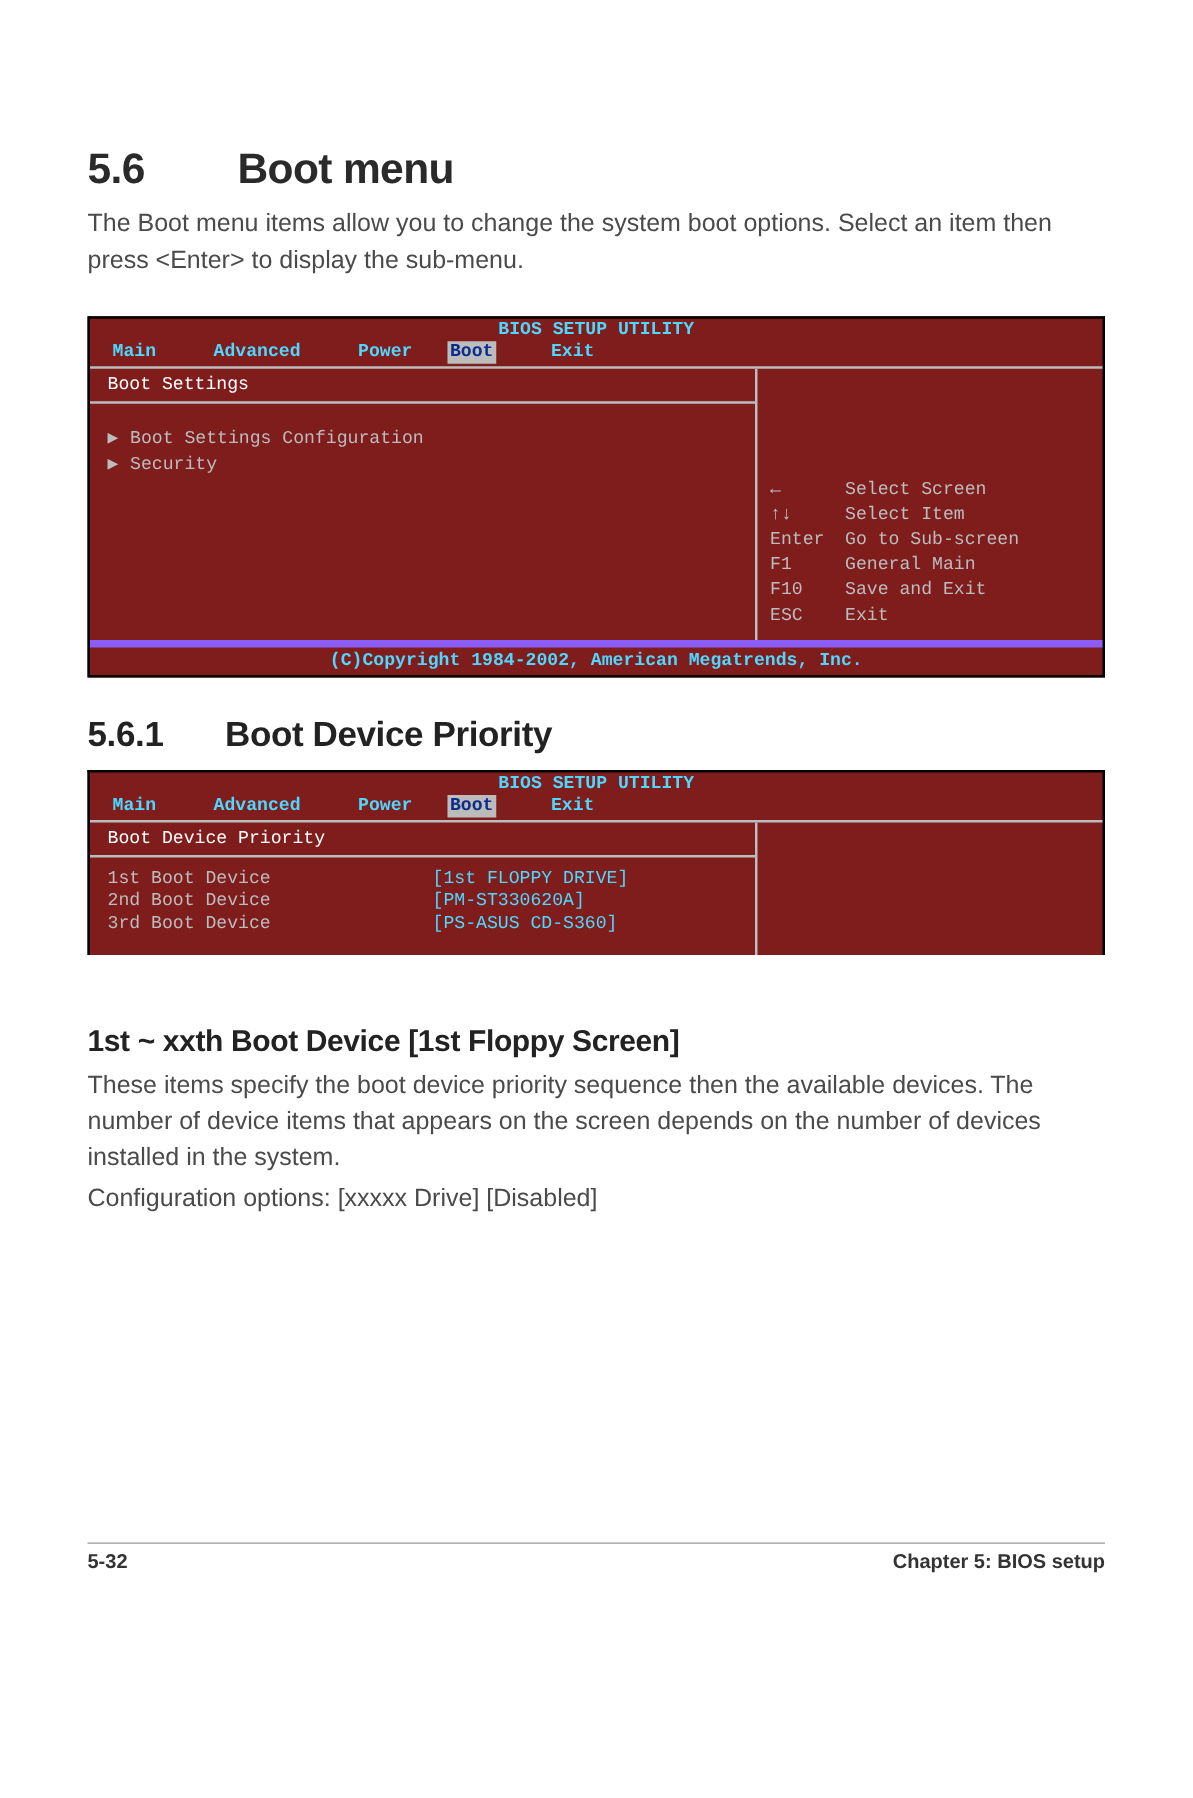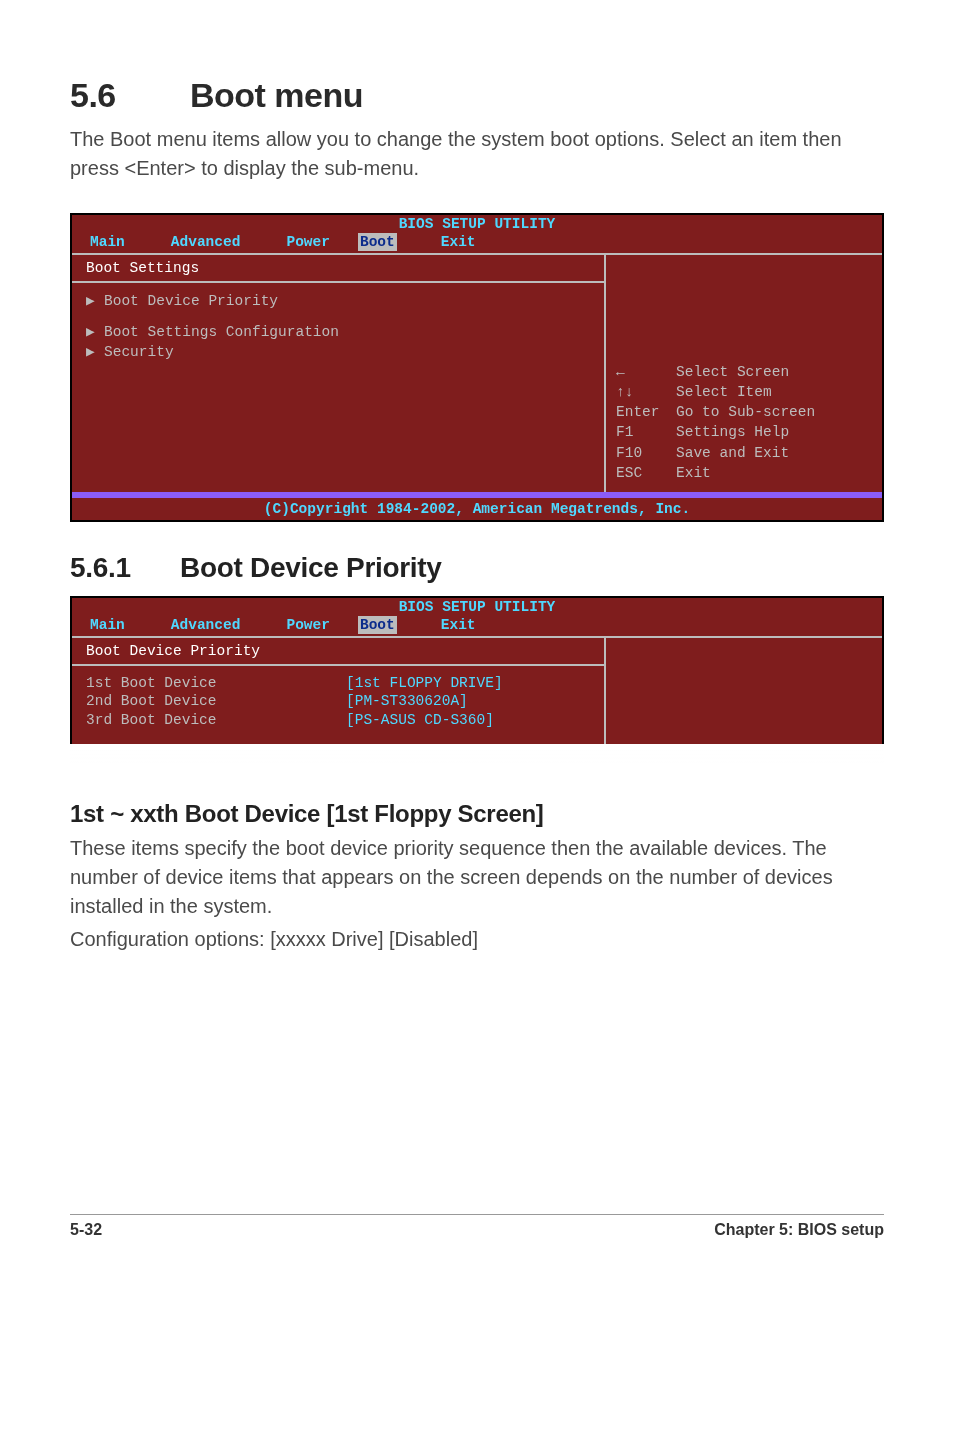--- a/index.html
+++ b/index.html
@@ -4,21 +4,21 @@
 <style>
   body {
     margin: 0;
     padding: 0;
     background: #fff;
     font-family: Arial, Helvetica, sans-serif;
     color: #3a3a3a;
     width: 954px;
   }
   .page {
-    padding: 76px 70px 60px 70px;
+    padding: 116px 70px 60px 70px;
   }
   h1.section-title {
     font-size: 34px;
     font-weight: 800;
     margin: 0 0 10px 0;
     color: #2a2a2a;
     letter-spacing: -0.5px;
   }
   h1.section-title .num {
     display: inline-block;
@@ -188,21 +188,20 @@
     <div class="tabs">
       <span class="pad-first">Main</span>
       <span>Advanced</span>
       <span>Power</span>
       <span class="active">Boot</span>
       <span>Exit</span>
     </div>
     <div class="body-row">
       <div class="left-pane">
         <div class="section-head">Boot Settings</div>
-        <div class="item"><span class="tri">▶</span><span>Boot Device Priority</span></div>
         <div style="height:10px"></div>
         <div class="item"><span class="tri">▶</span><span>Boot Settings Configuration</span></div>
         <div class="item"><span class="tri">▶</span><span>Security</span></div>
         <div style="height:120px"></div>
       </div>
       <div class="right-pane">
         <div class="help">
           <table>
             <tbody>
                 <tr>
@@ -212,21 +211,21 @@
             <tr>
                   <td class="sym">↑↓</td>
                   <td>Select Item</td>
                 </tr>
             <tr>
                   <td class="sym">Enter</td>
                   <td>Go to Sub-screen</td>
                 </tr>
             <tr>
                   <td class="sym">F1</td>
-                  <td>Settings Help</td>
+                  <td>General Main</td>
                 </tr>
             <tr>
                   <td class="sym">F10</td>
                   <td>Save and Exit</td>
                 </tr>
             <tr>
                   <td class="sym">ESC</td>
                   <td>Exit</td>
                 </tr>
           </tbody>

